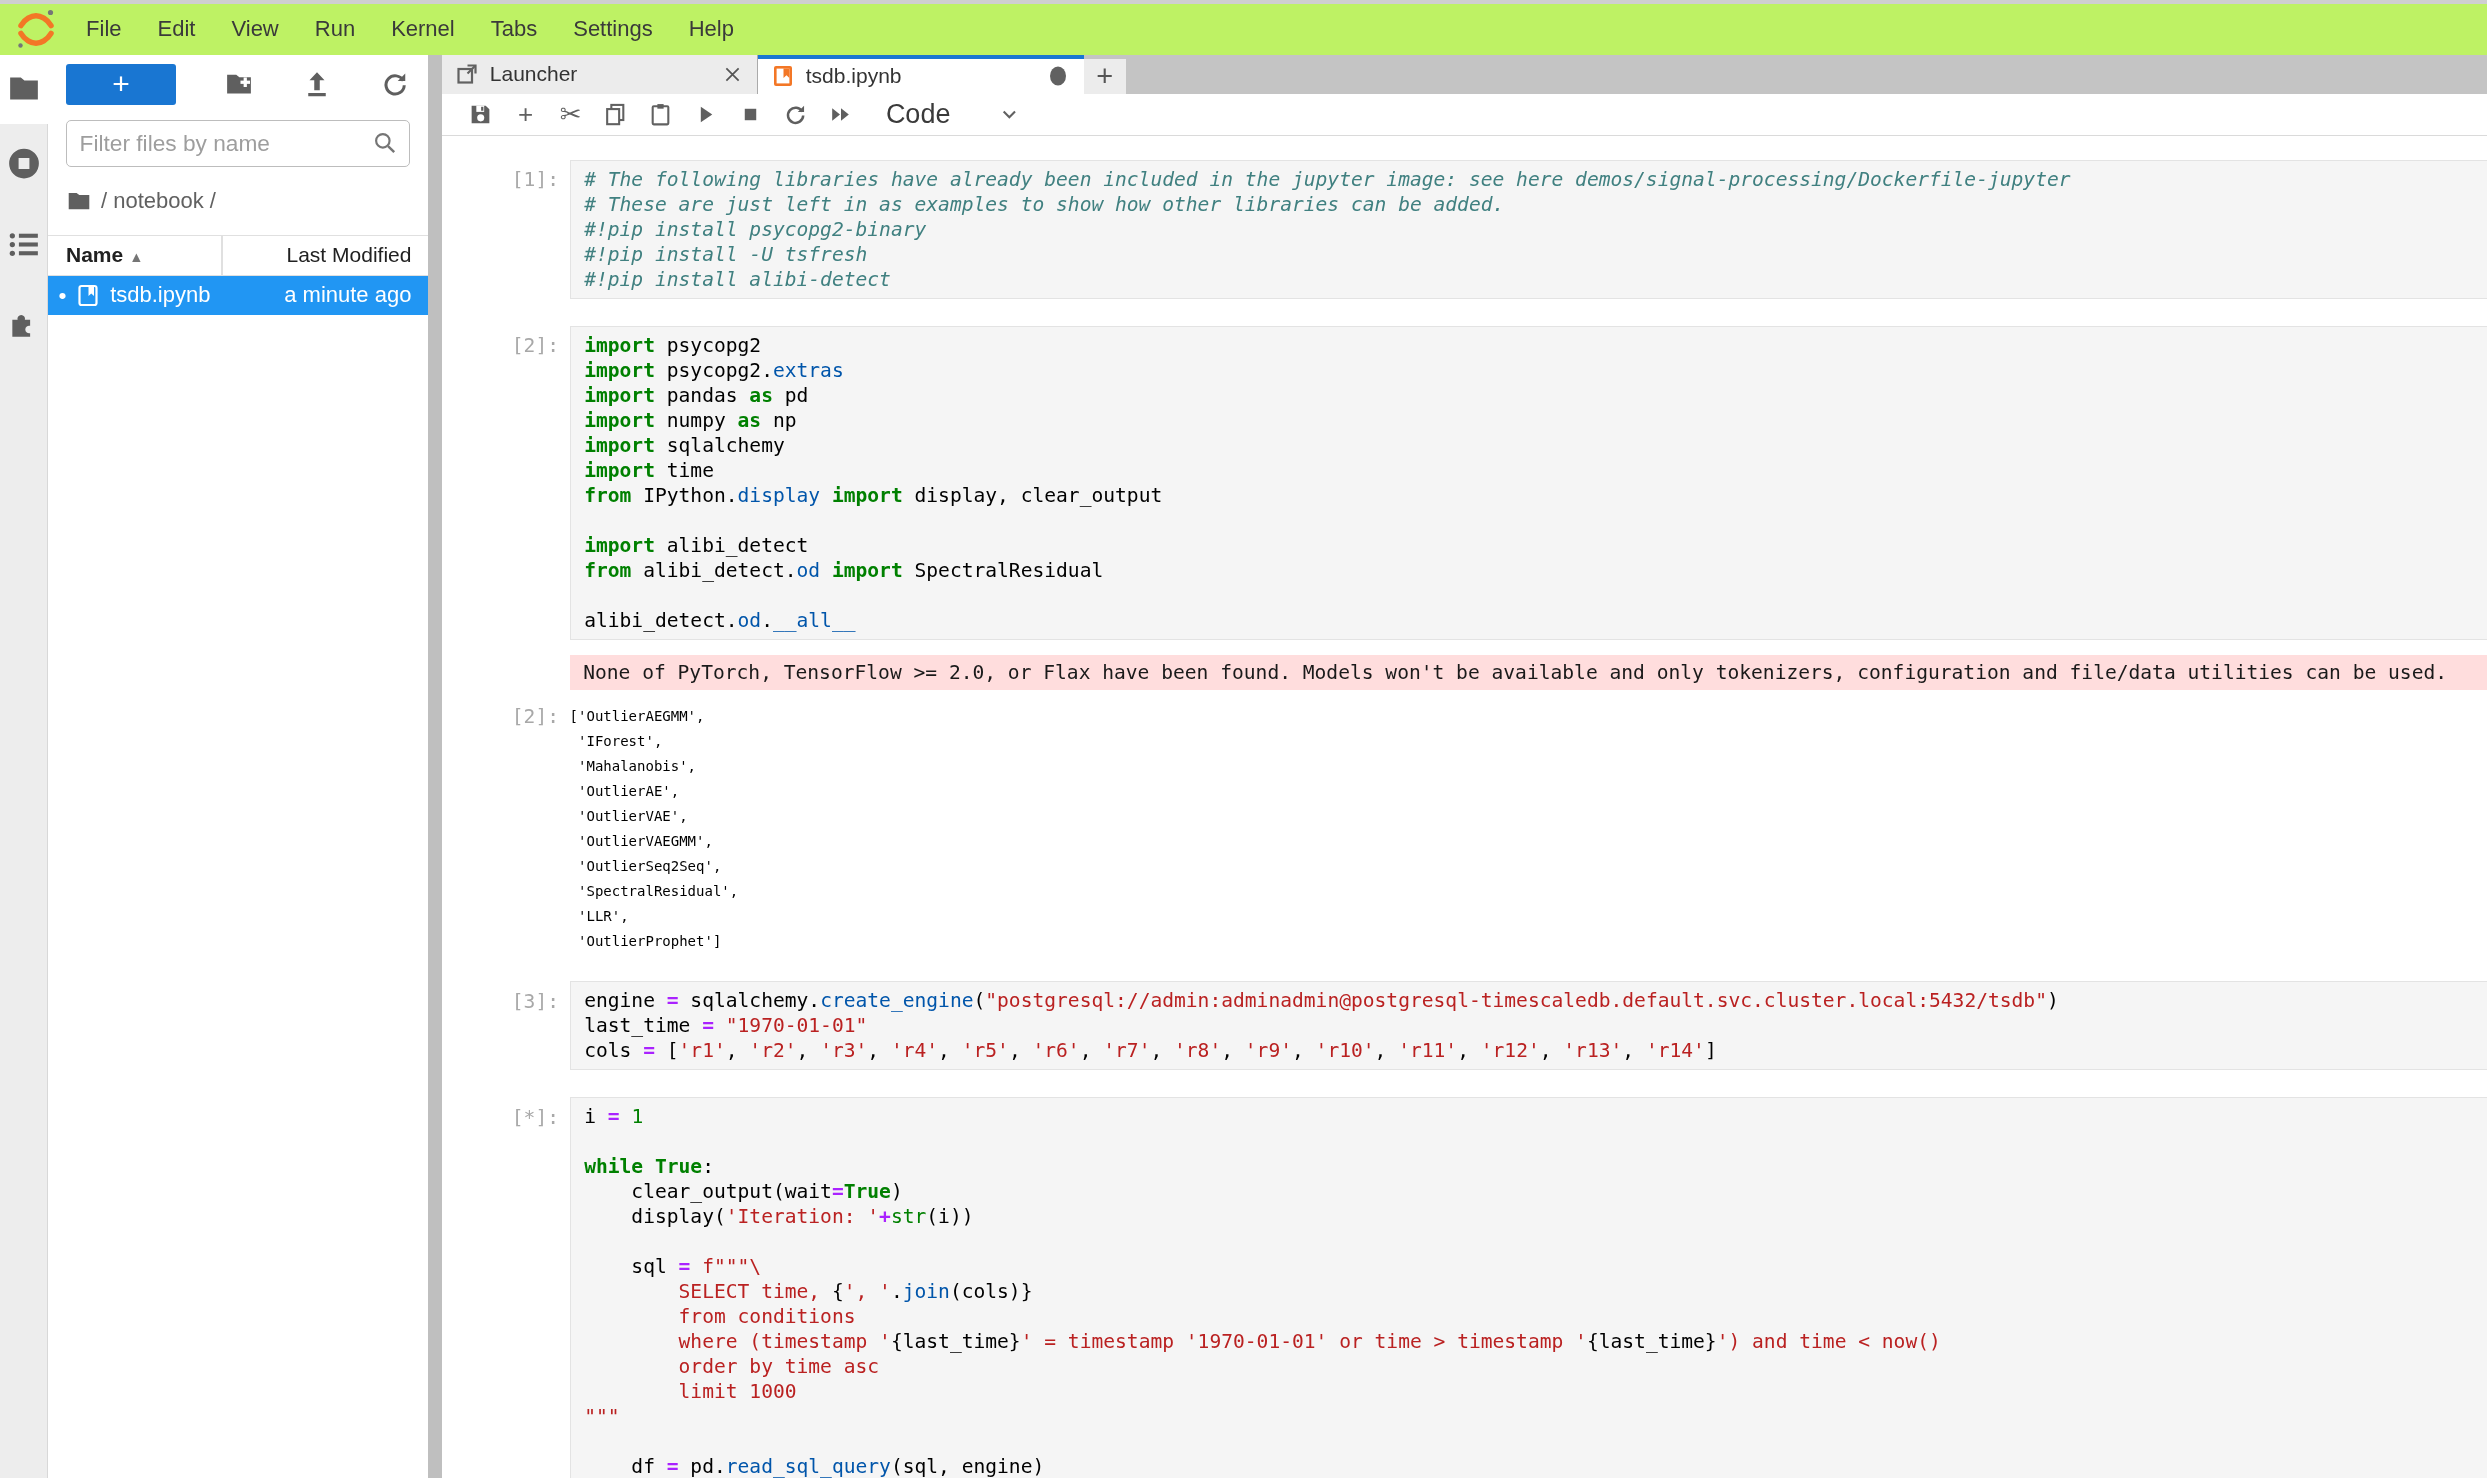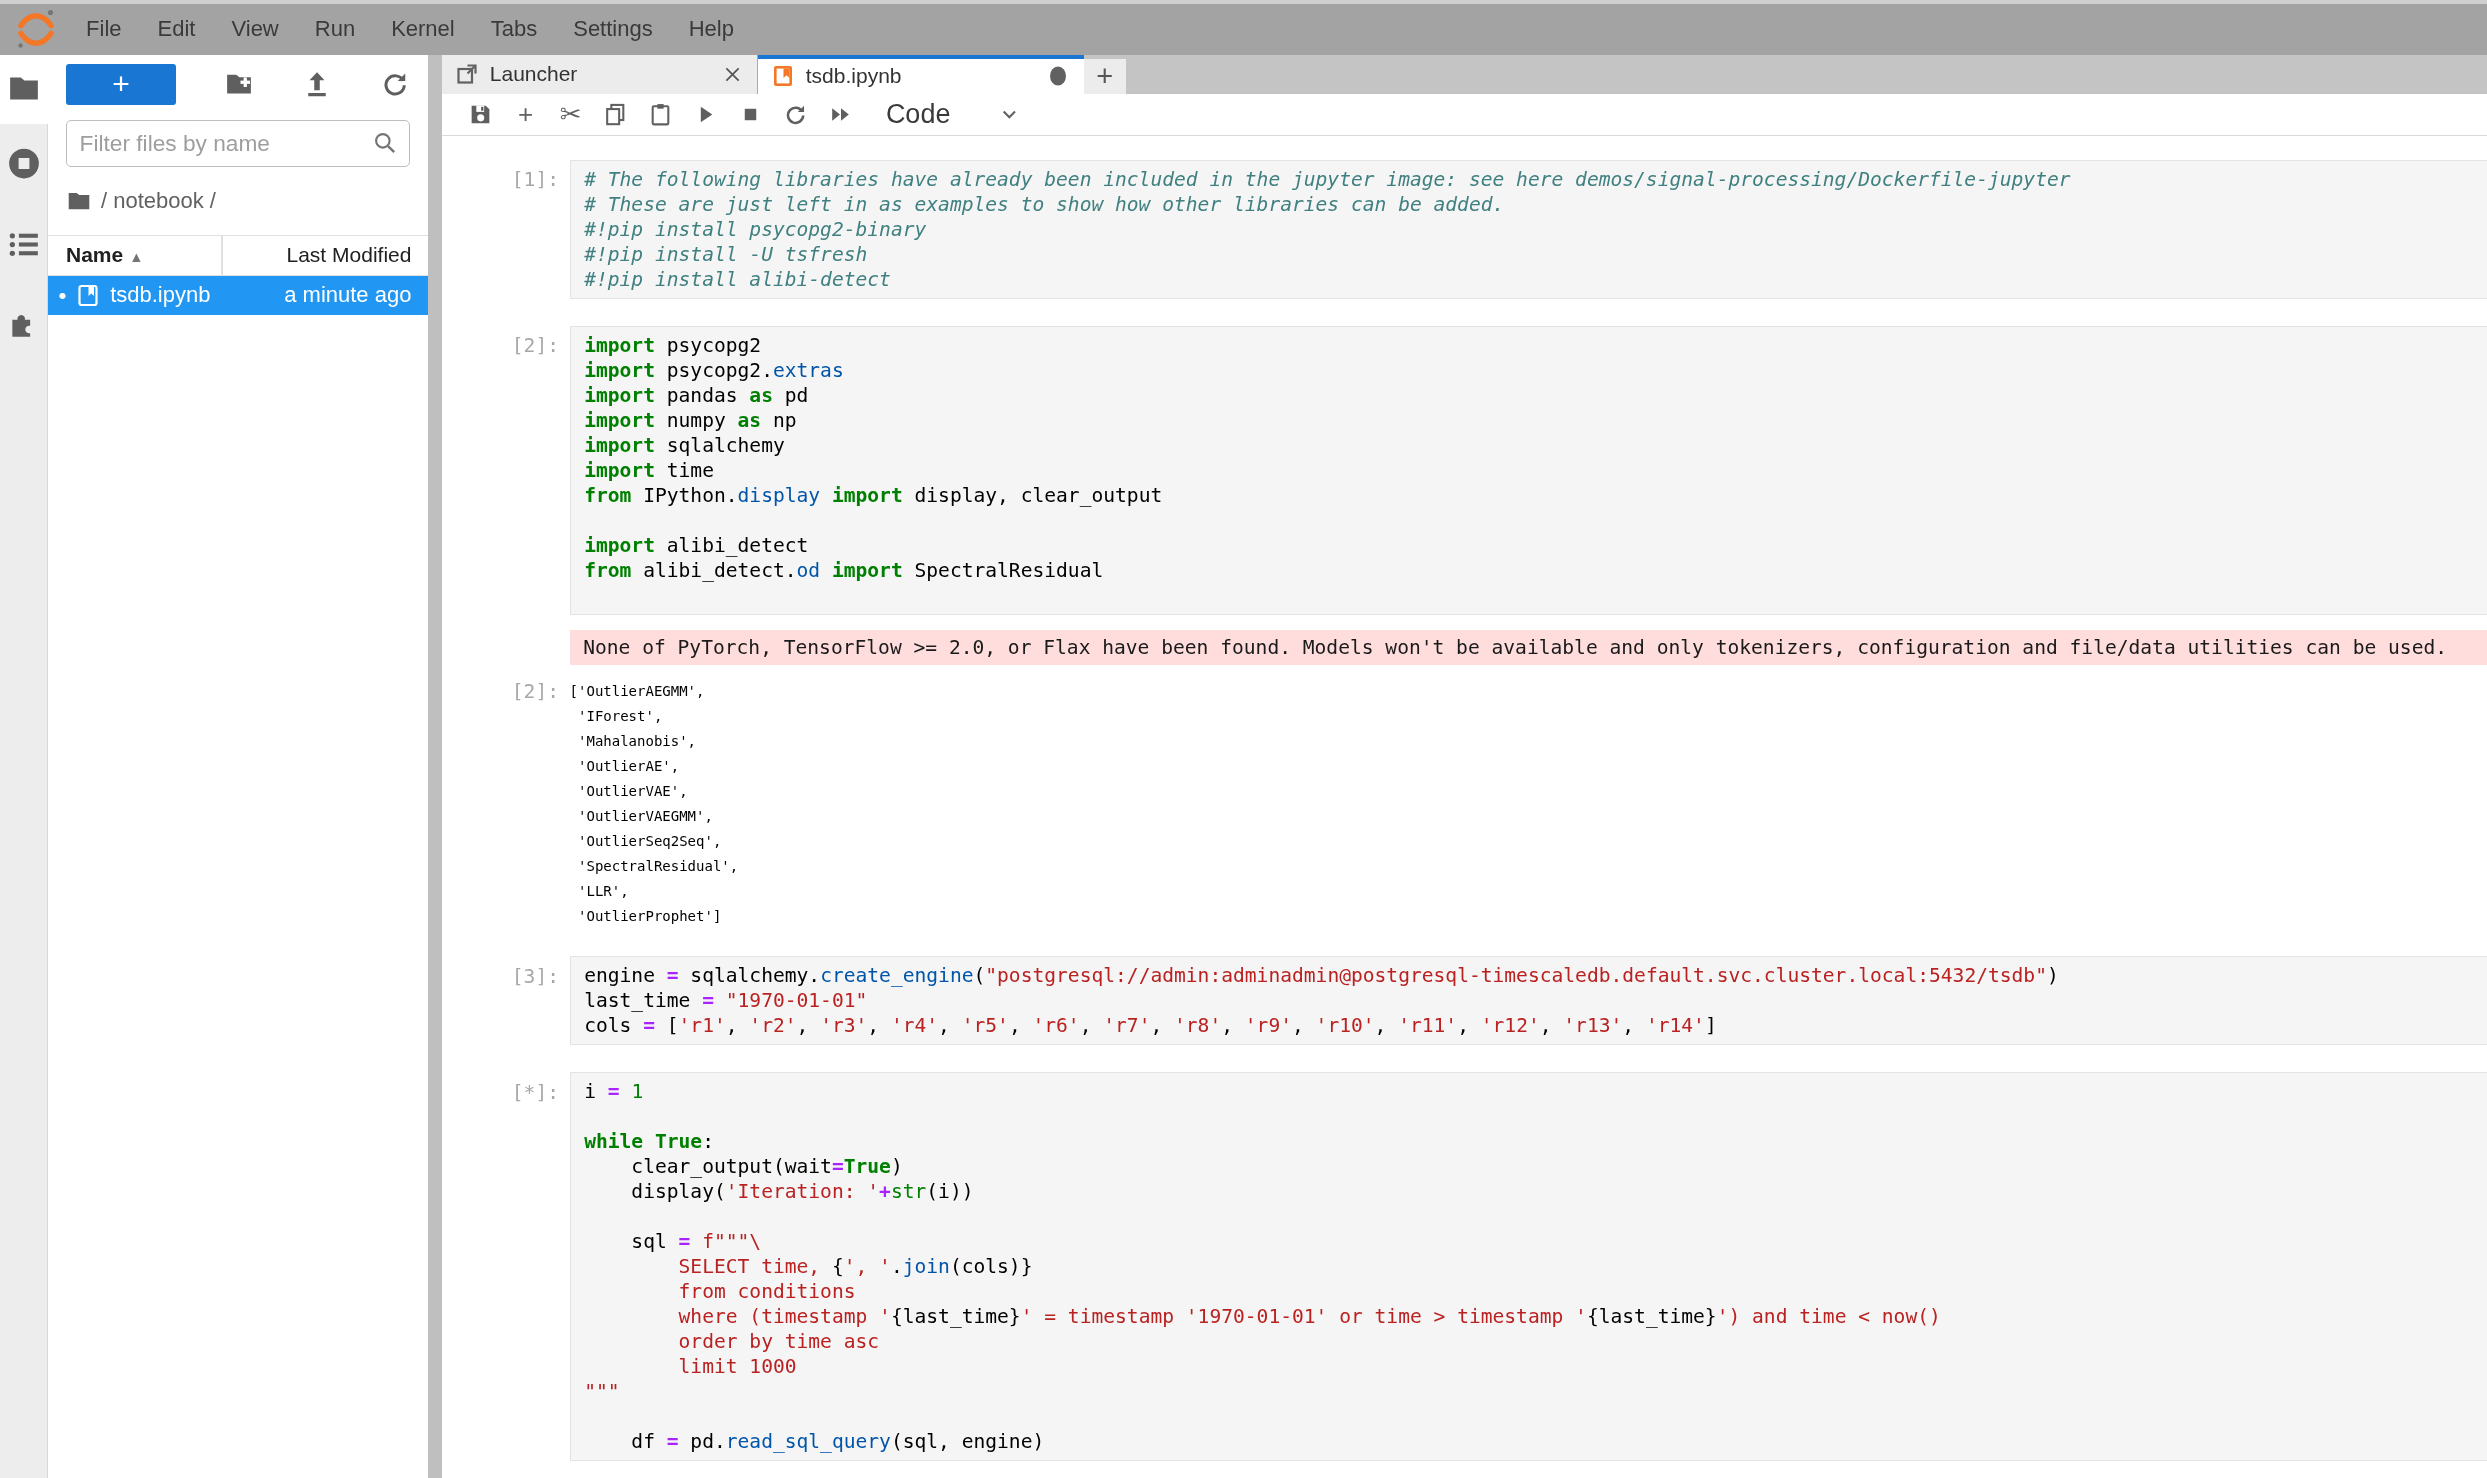--- a/index.html
+++ b/index.html
@@ -1,20 +1,20 @@
 <!DOCTYPE html>
 <html style="font-size:12px"><head>
 <meta charset="utf-8">
 <style>
   html,body{margin:0;padding:0;background:#fff;}
   body{width:2487px;height:1478px;overflow:hidden;font-family:"Liberation Sans",sans-serif;-webkit-font-smoothing:antialiased;}
   .app{width:2487px;height:1478px;display:flex;flex-direction:column;}
   .topstrip{height:3.8px;background:#cfcfcf;flex:none;}
   
-  .menubar{height:51px;background:#a3a3a3;display:flex;align-items:center;padding-left:9px;flex:none;}
+  .menubar{height:51px;background:#bef264;display:flex;align-items:center;padding-left:9px;flex:none;}
   .logo{width:44px;height:44px;margin:0 10.6px 0 4.5px;flex:none;}
   .menu-item{padding:0 18px;font-size:22px;color:#3a3a3a;cursor:default;}
   
   .main{flex:1;display:flex;min-height:0;}
   
   .sidebar{width:47px;background:#ededed;border-right:1.5px solid #d8d8d8;position:relative;flex:none;}
   .side-tile{position:absolute;top:0;left:0;width:48px;height:69px;background:#fff;}
   .si{position:absolute;left:50%;transform:translateX(-50%);width:35px;height:35px;}
   .si svg{width:35px;height:35px;}
   #si-folder{top:16.6px;}#si-stop{top:91px;}#si-toc{top:172px;}#si-puzzle{top:251px;}
@@ -299,20 +299,21 @@
                   <div class="cm-line"><span class="tk-k">import</span><span class="tk-t"> psycopg2.</span><span class="tk-p">extras</span></div>
                   <div class="cm-line"><span class="tk-k">import</span><span class="tk-t"> pandas </span><span class="tk-k">as</span><span class="tk-t"> pd</span></div>
                   <div class="cm-line"><span class="tk-k">import</span><span class="tk-t"> numpy </span><span class="tk-k">as</span><span class="tk-t"> np</span></div>
                   <div class="cm-line"><span class="tk-k">import</span><span class="tk-t"> sqlalchemy</span></div>
                   <div class="cm-line"><span class="tk-k">import</span><span class="tk-t"> time</span></div>
                   <div class="cm-line"><span class="tk-k">from</span><span class="tk-t"> IPython.</span><span class="tk-p">display</span><span class="tk-t"> </span><span class="tk-k">import</span><span class="tk-t"> display, clear_output</span></div>
                   <div class="cm-line">&nbsp;</div>
                   <div class="cm-line"><span class="tk-k">import</span><span class="tk-t"> alibi_detect</span></div>
                   <div class="cm-line"><span class="tk-k">from</span><span class="tk-t"> alibi_detect.</span><span class="tk-p">od</span><span class="tk-t"> </span><span class="tk-k">import</span><span class="tk-t"> SpectralResidual</span></div>
                   <div class="cm-line">&nbsp;</div>
+                  <div class="cm-line"><span class="tk-t">alibi_detect.</span><span class="tk-p">od</span><span class="tk-t">.</span><span class="tk-p">__all__</span></div>
                 </div>
               </div>
               <div class="stderr">None of PyTorch, TensorFlow &gt;= 2.0, or Flax have been found. Models won't be available and only tokenizers, configuration and file/data utilities can be used.</div>
               <div class="cellrow">
                 <div class="prompt">[2]:</div>
                 <div class="restext"><div class="cm-line">['OutlierAEGMM',</div><div class="cm-line"> 'IForest',</div><div class="cm-line"> 'Mahalanobis',</div><div class="cm-line"> 'OutlierAE',</div><div class="cm-line"> 'OutlierVAE',</div><div class="cm-line"> 'OutlierVAEGMM',</div><div class="cm-line"> 'OutlierSeq2Seq',</div><div class="cm-line"> 'SpectralResidual',</div><div class="cm-line"> 'LLR',</div><div class="cm-line"> 'OutlierProphet']</div></div>
               </div>
             </div>
             <div class="cell">
               <div class="cellrow">

